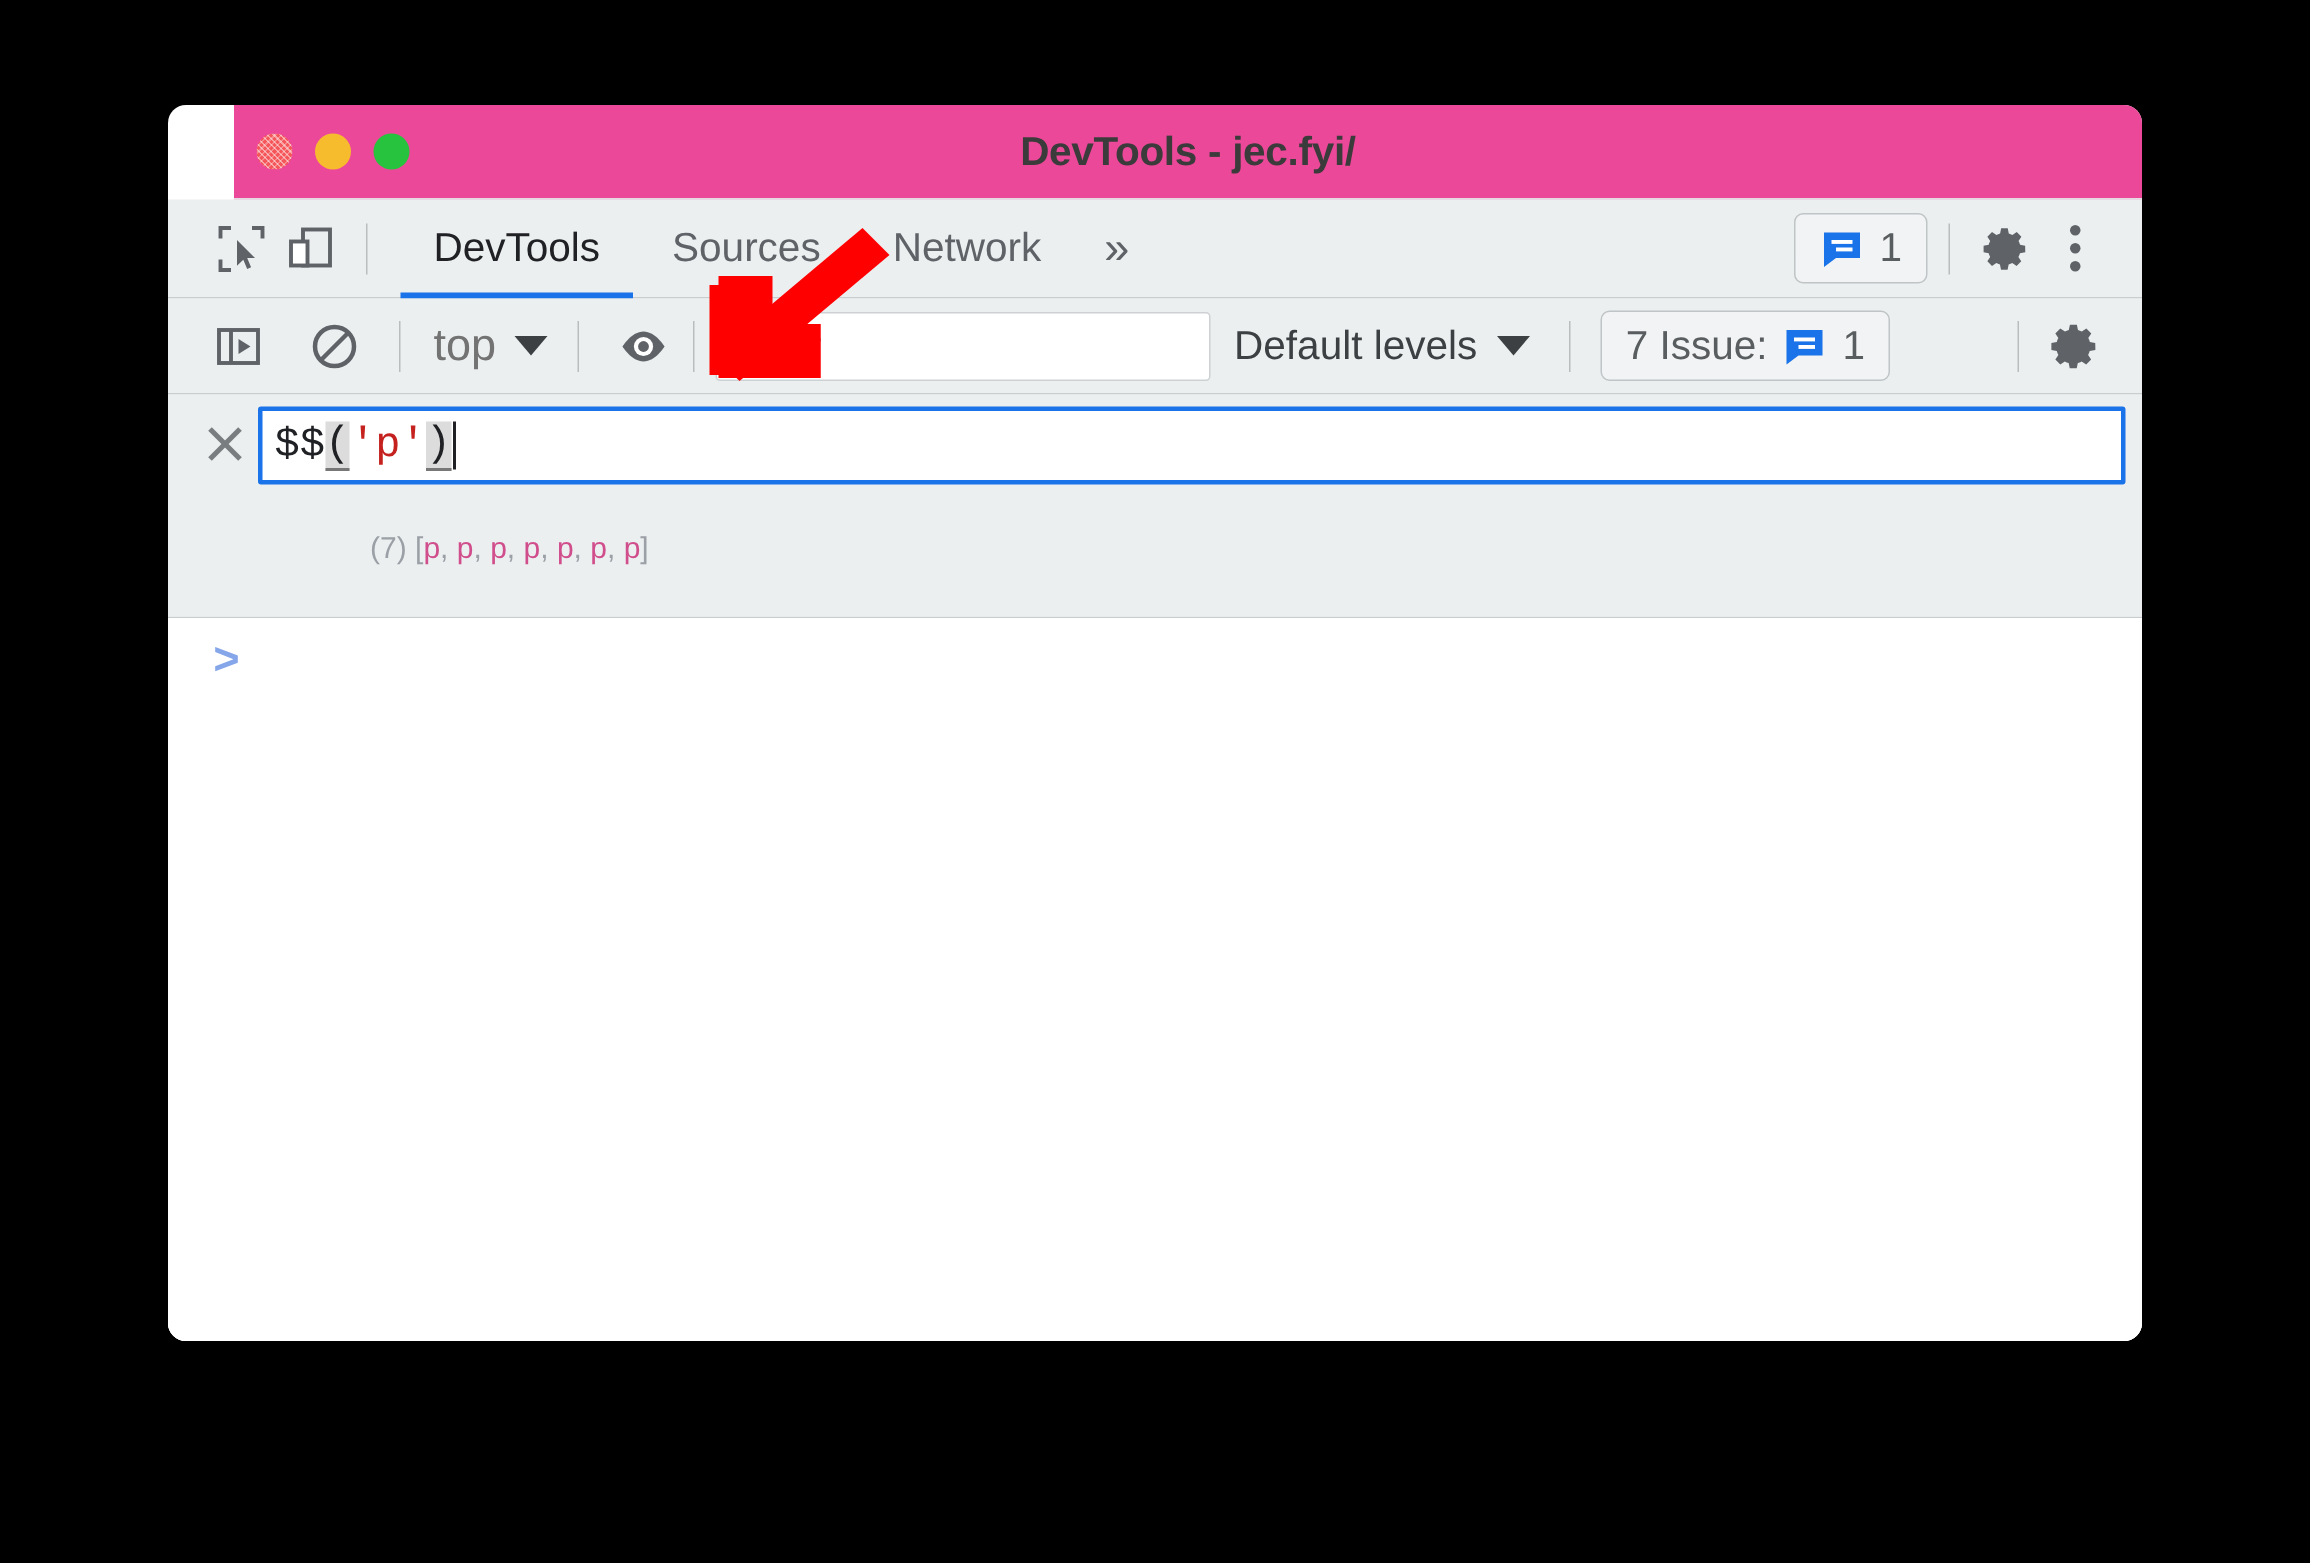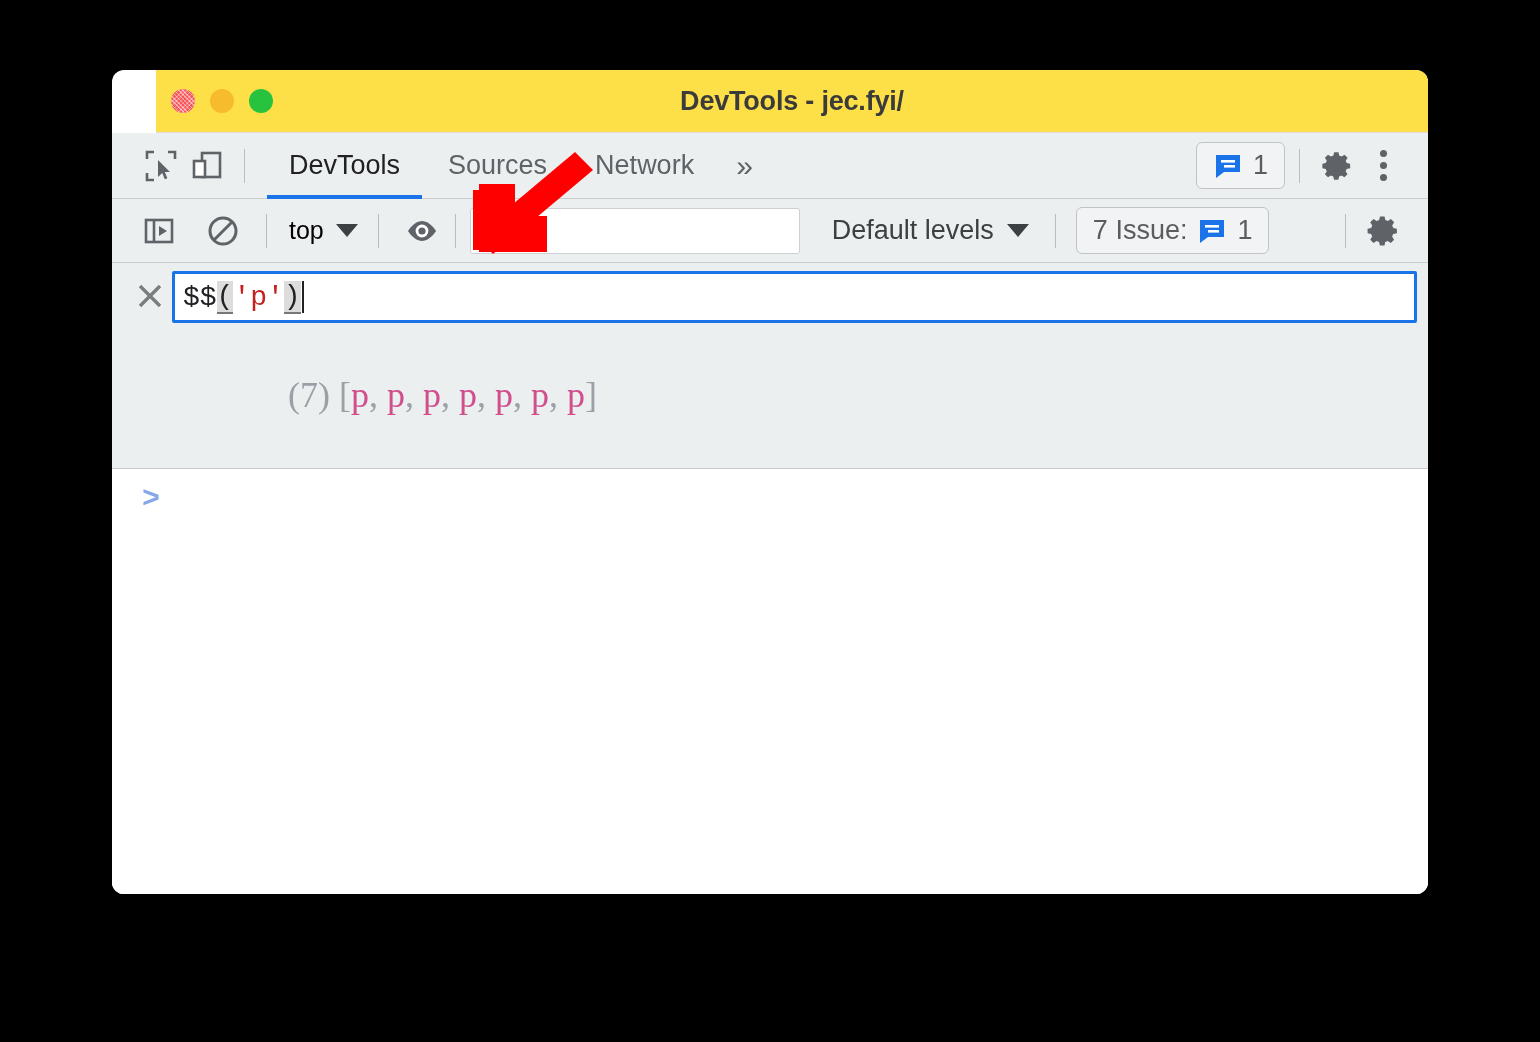--- a/index.html
+++ b/index.html
@@ -31,21 +31,21 @@
     overflow: hidden;
     display: flex;
     flex-direction: column;
   }
 
   
   .titlebar {
     position: relative;
     height: 62px;
     min-height: 62px;
-    background: #fde047;
+    background: #ec4899;
     border-bottom: 1px solid #e2dbe1;
     display: flex;
     align-items: center;
     margin-left: 44px;
   }
   .traffic {
     position: absolute;
     left: 15px;
     top: 0;
     height: 62px;
@@ -183,22 +183,22 @@
     border-bottom: 1px solid #c9cdce;
     display: flex;
     align-items: center;
     padding-left: 24px;
     box-sizing: border-box;
   }
   .ctx-select {
     display: flex;
     align-items: center;
     gap: 12px;
-    font-size: 25px;
-    color: #000000;
+    font-size: 30px;
+    color: #737373;
     padding: 0 8px;
     cursor: default;
   }
   .caret {
     width: 0; height: 0;
     border-left: 11px solid transparent;
     border-right: 11px solid transparent;
     border-top: 13px solid #3c4043;
   }
   .filter-input {
@@ -214,21 +214,21 @@
     font-family: "Liberation Sans", sans-serif;
     outline: none;
   }
   .filter-input::placeholder { color: #5f6368; opacity: 1; }
   .levels-select {
     display: flex;
     align-items: center;
     gap: 13px;
     font-size: 27px;
     color: #3c4043;
-    margin-left: 32px;
+    margin-left: 16px;
     cursor: default;
   }
   .toolbar-right {
     margin-left: auto;
     display: flex;
     align-items: center;
     padding-right: 22px;
   }
 
   
@@ -279,22 +279,22 @@
   }
   .cursor {
     display: inline-block;
     width: 2px;
     height: 32px;
     background: #202124;
     vertical-align: middle;
     margin-left: 1px;
   }
   .result-line {
-    font-family: Liberation Serif, serif;
-    font-size: 36px;
+    font-family: Liberation Sans, sans-serif;
+    font-size: 20px;
     padding: 9px 0 10px 8px;
     color: #9aa0a6;
     white-space: pre;
   }
   .res-count { color: #9aa0a6; }
   .res-brkt  { color: #9aa0a6; }
   .res-node  { color: #d14e8c; }
   .res-comma { color: #9aa0a6; }
 
   .prompt-row {

